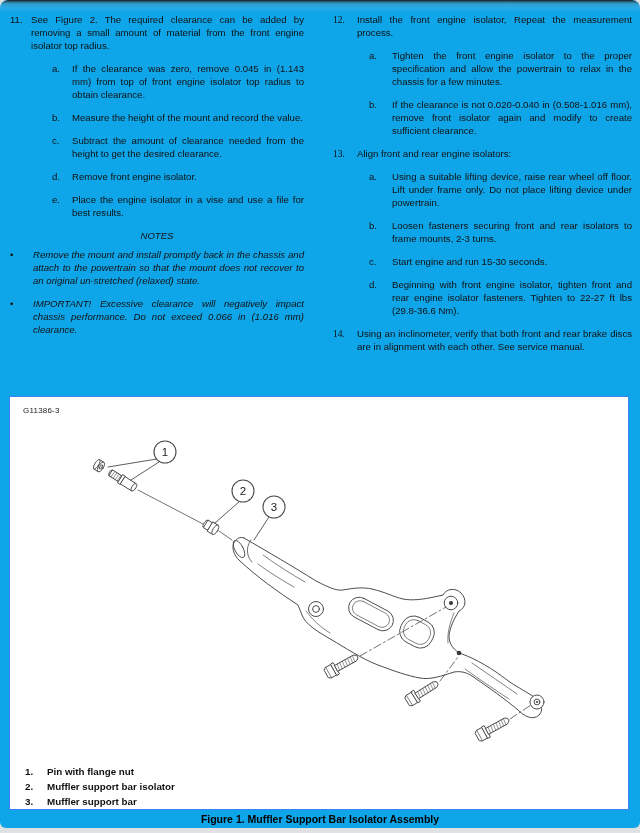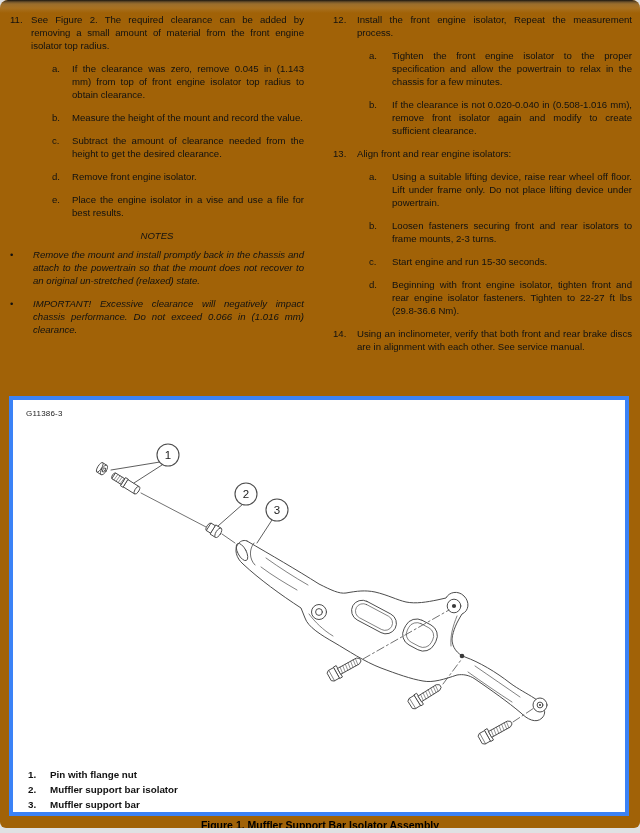--- a/index.html
+++ b/index.html
@@ -6,21 +6,21 @@
   body {
     width:640px; height:833px;
     background:#dfe1e3;
     font-family:"Liberation Sans", sans-serif;
     color:#111;
     overflow:hidden;
   }
   .card {
     position:relative;
     width:640px; height:828px;
-    background:#a16207;
+    background:#0ea5e9;
     border-radius:8px 8px 6px 6px;
     overflow:hidden;
   }
   
   .top-edge {
     position:absolute; top:0; left:0; right:0; height:13px;
     border-radius:8px 8px 0 0;
     background:linear-gradient(180deg,
       rgba(15,15,15,0.92) 0px,
       rgba(70,70,70,0.55) 2px,
@@ -34,37 +34,37 @@
     height:383px;
     padding:13px 8px 0 10px;
     display:flex;
     font-size:9.6px;
     line-height:13px;
   }
   .col-left  { width:294px; flex:none; }
   .col-right { width:299px; flex:none; margin-left:29px; }
   .item { display:flex; margin-bottom:10px; }
   .num  { width:21px; flex:none; }
-  .col-right .num { width:24px; }
+  .col-right .num { width:24px;font-family:Liberation Serif, serif; }
   .txt  { flex:1; text-align:justify; }
   .sub  { display:flex; margin-left:42px; margin-bottom:10px; }
   .sub .let { width:20px; flex:none; }
   .col-right .sub { margin-left:36px; }
   .col-right .sub .let { width:23px; }
   .notes-heading {
     font-style:italic; text-align:center;
     margin:0 0 6px 0;
   }
   .bullet { display:flex; font-style:italic; margin-bottom:10px; }
   .bullet .dot { width:23px; flex:none; font-style:normal; }
   .figure-box {
     position:relative;
     margin:13px 11px 0 9px;
     height:412px;
-    border:4px solid #3b82f6;
+    border:1px solid #3b82f6;
     background:#fff;
   }
   .fig-id {
     position:absolute; top:9px; left:13px;
     font-size:8px; letter-spacing:.2px; color:#222;
   }
   .diagram { position:absolute; top:0; left:0; width:618px; height:412px; }
   .legend {
     position:absolute; left:15px; bottom:0;
     font-weight:bold; font-size:9.8px; line-height:15px;

